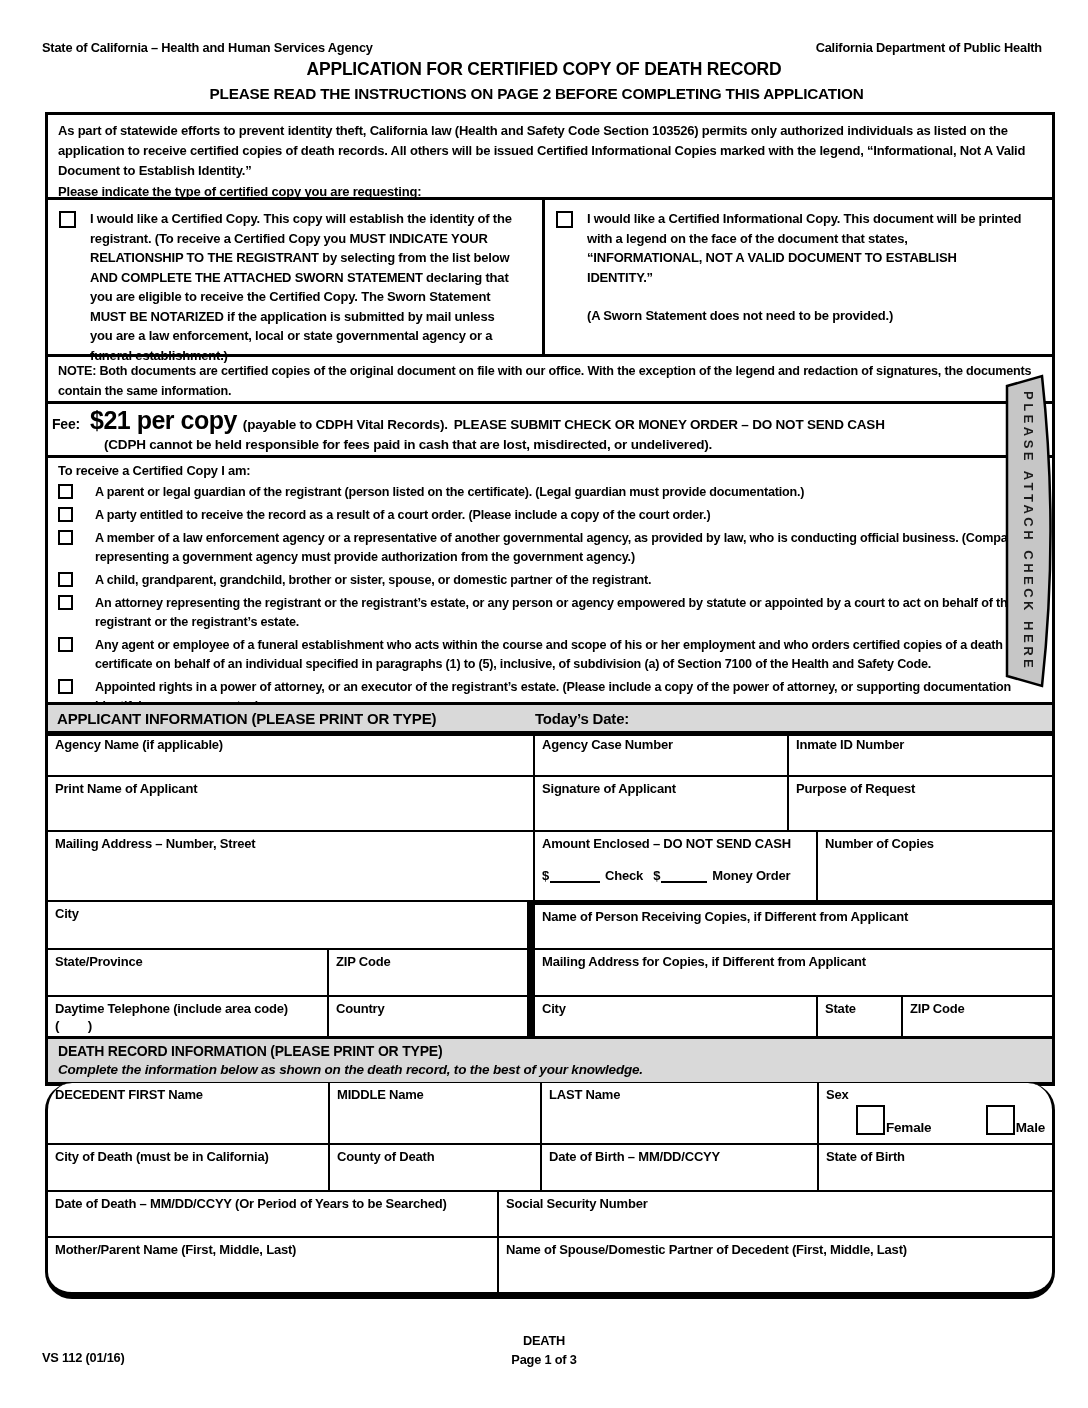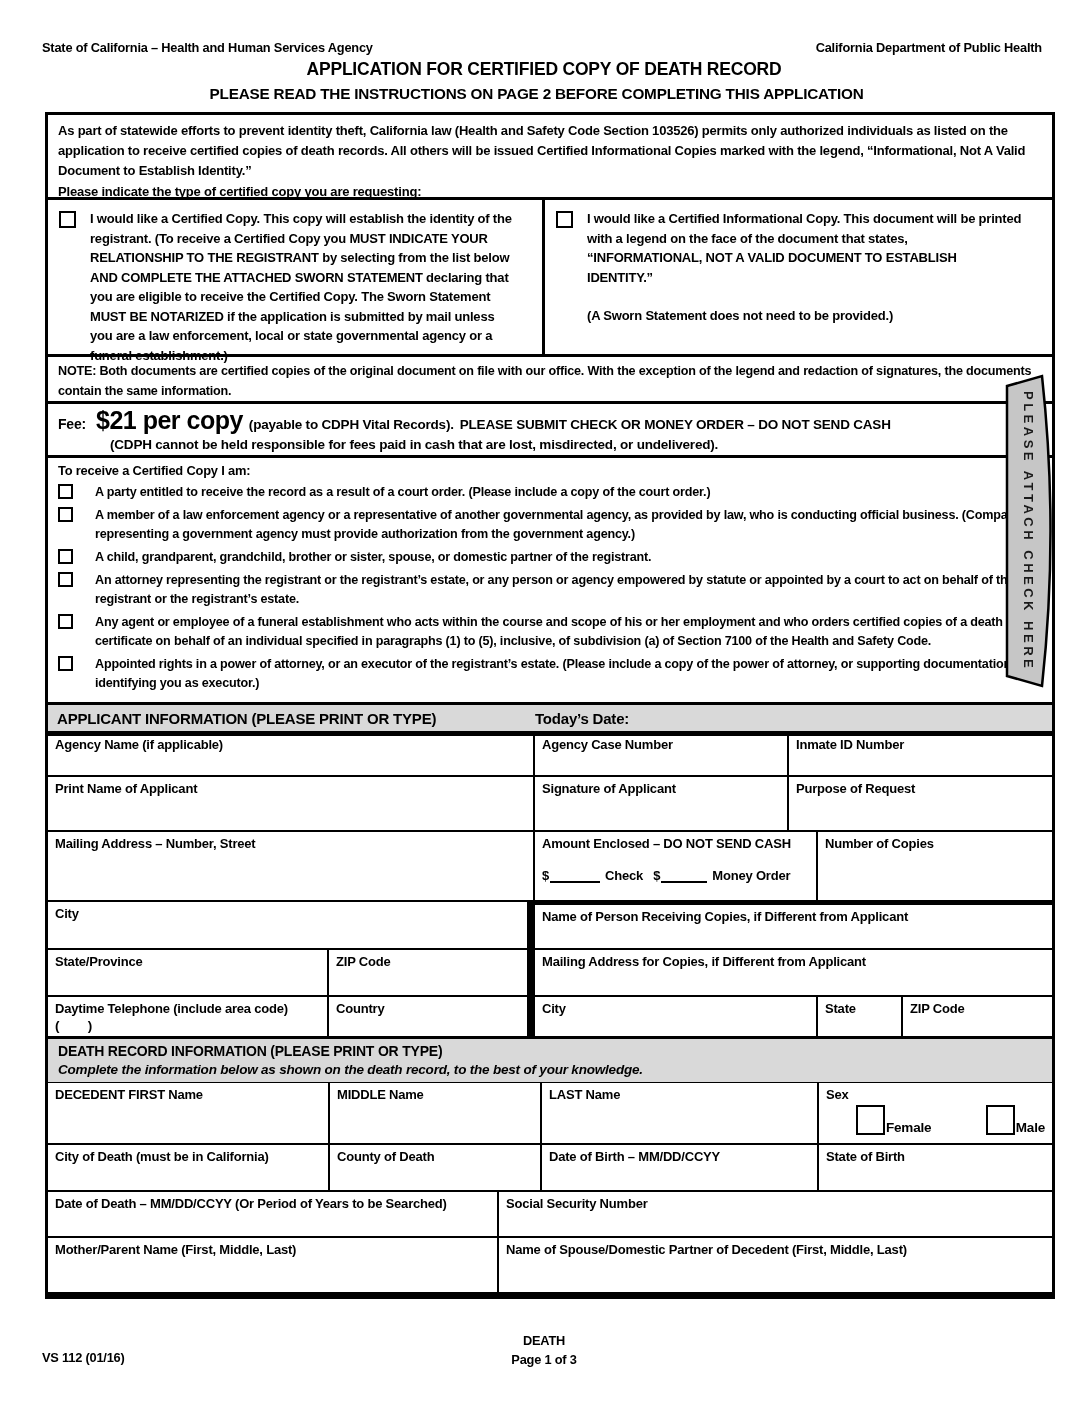--- a/index.html
+++ b/index.html
@@ -31,21 +31,21 @@
   .options { display:flex; border-top:3px solid #000; height:157px; }
   .opt { padding:9px 24px 0 11px; display:flex; }
   .opt-left  { width:497px; border-right:3px solid #000; }
   .opt-right { flex:1; }
   .cb { width:17px; height:17px; border:2.5px solid #000; flex:none; margin-top:2px; background:#fff; }
   .opt-text { font-size:13px; line-height:19.5px; padding-left:14px; padding-right:4px; }
   .opt-note { margin-top:19px; }
 
   
   .sec-note { height:50px; padding:4px 10px; font-size:12.6px; line-height:20px; }
-  .sec-fee  { height:57px; padding:2px 10px; font-size:13.5px; }
+  .sec-fee  { height:57px; padding:2px 4px; font-size:13.5px; }
   .fee-line1 { display:flex; align-items:baseline; }
   .fee-label { font-size:14px; font-weight:600; }
   .fee-amount { font-size:25px; font-weight:800; letter-spacing:-0.5px; margin:0 6px 0 10px; }
   .fee-payable { font-weight:600; margin-right:6px; }
   .fee-warning { font-weight:800; }
   .fee-line2 { margin-left:52px; margin-top:2px; font-weight:600; }
 
   
   .sec-elig { height:250px; padding:5px 8px 0 10px; font-size:12.6px; }
   .elig-head { font-size:12.9px; margin-bottom:5px; }
@@ -75,21 +75,21 @@
   .row-group { display:flex; border-bottom:2px solid #000; }
   .g-left { width:479px; display:flex; flex-direction:column; }
   .g-right { flex:1; border-left:8px solid #000; border-top:3px solid #000; display:flex; flex-direction:column; }
   .g-row { display:flex; border-bottom:2px solid #000; }
   .g-row.lastrow { border-bottom:none; flex:1; }
   .gh48{height:48px} .gh47{height:47px} .gh45{height:45px}
   .phone-parens { display:block; white-space:pre; margin-top:2px; font-size:13.5px; }
 
   .dh62{height:62px} .dh47{height:47px} .dh46{height:46px} .dh54{height:54px}
   .w282{width:282px} .w212{width:212px} .w277{width:277px} .w495{width:451px} .w85{width:85px}
-  .death-table { border-bottom:7px solid #000; }
+  .death-table { border-bottom:7px solid #000;border-radius:27px; }
   .sex-boxes { display:flex; align-items:flex-end; margin-top:3px; padding-left:30px; }
   .sexcb { width:29px; height:30px; border:2.5px solid #000; flex:none; background:#fff; }
   .sex-label { font-size:13.5px; font-weight:800; margin-left:1px; }
   .sex-gap { width:56px; }
 
   
   .ribbon { position:absolute; left:1003px; top:372px; width:56px; height:318px; }
   .ribbon svg { position:absolute; left:0; top:0; }
   .ribbon-text { position:absolute; left:2px; top:0; width:46px; height:318px; display:flex; align-items:center; justify-content:center;
     writing-mode:vertical-rl; font-size:13px; font-weight:800; letter-spacing:3.5px; color:#1a1a1a; }
@@ -141,20 +141,24 @@
         <span class="fee-label">Fee:</span>
         <span class="fee-amount">$21 per copy</span>
         <span class="fee-payable">(payable to CDPH Vital Records).</span>
         <span class="fee-warning">PLEASE SUBMIT CHECK OR MONEY ORDER – DO NOT SEND CASH</span>
       </div>
       <div class="fee-line2">(CDPH cannot be held responsible for fees paid in cash that are lost, misdirected, or undelivered).</div>
     </div>
 
     <div class="sec sec-elig">
       <div class="elig-head">To receive a Certified Copy I am:</div>
+      <div class="elig-item">
+        <span class="cb2"></span>
+        <span class="elig-text">A parent or legal guardian of the registrant (person listed on the certificate). (Legal guardian must provide documentation.)</span>
+      </div>
       <div class="elig-item">
         <span class="cb2"></span>
         <span class="elig-text">A party entitled to receive the record as a result of a court order. (Please include a copy of the court order.)</span>
       </div>
       <div class="elig-item">
         <span class="cb2"></span>
         <span class="elig-text">A member of a law enforcement agency or a representative of another governmental agency, as provided by law, who is conducting official business. (Companies representing a government agency must provide authorization from the government agency.)</span>
       </div>
       <div class="elig-item">
         <span class="cb2"></span>

